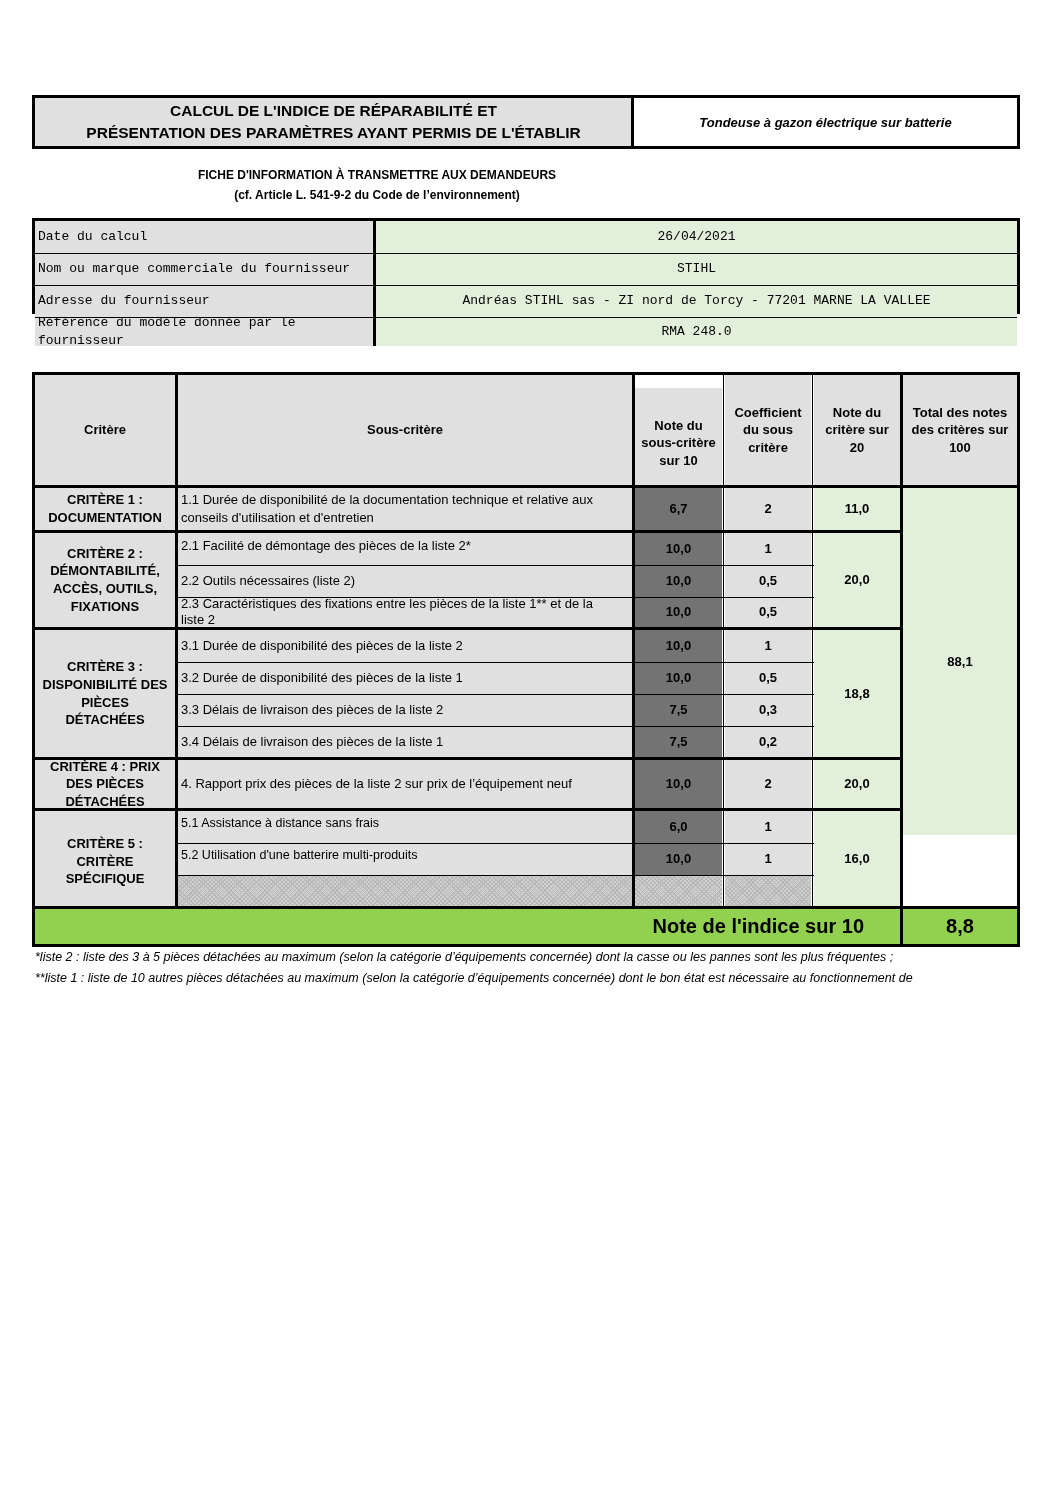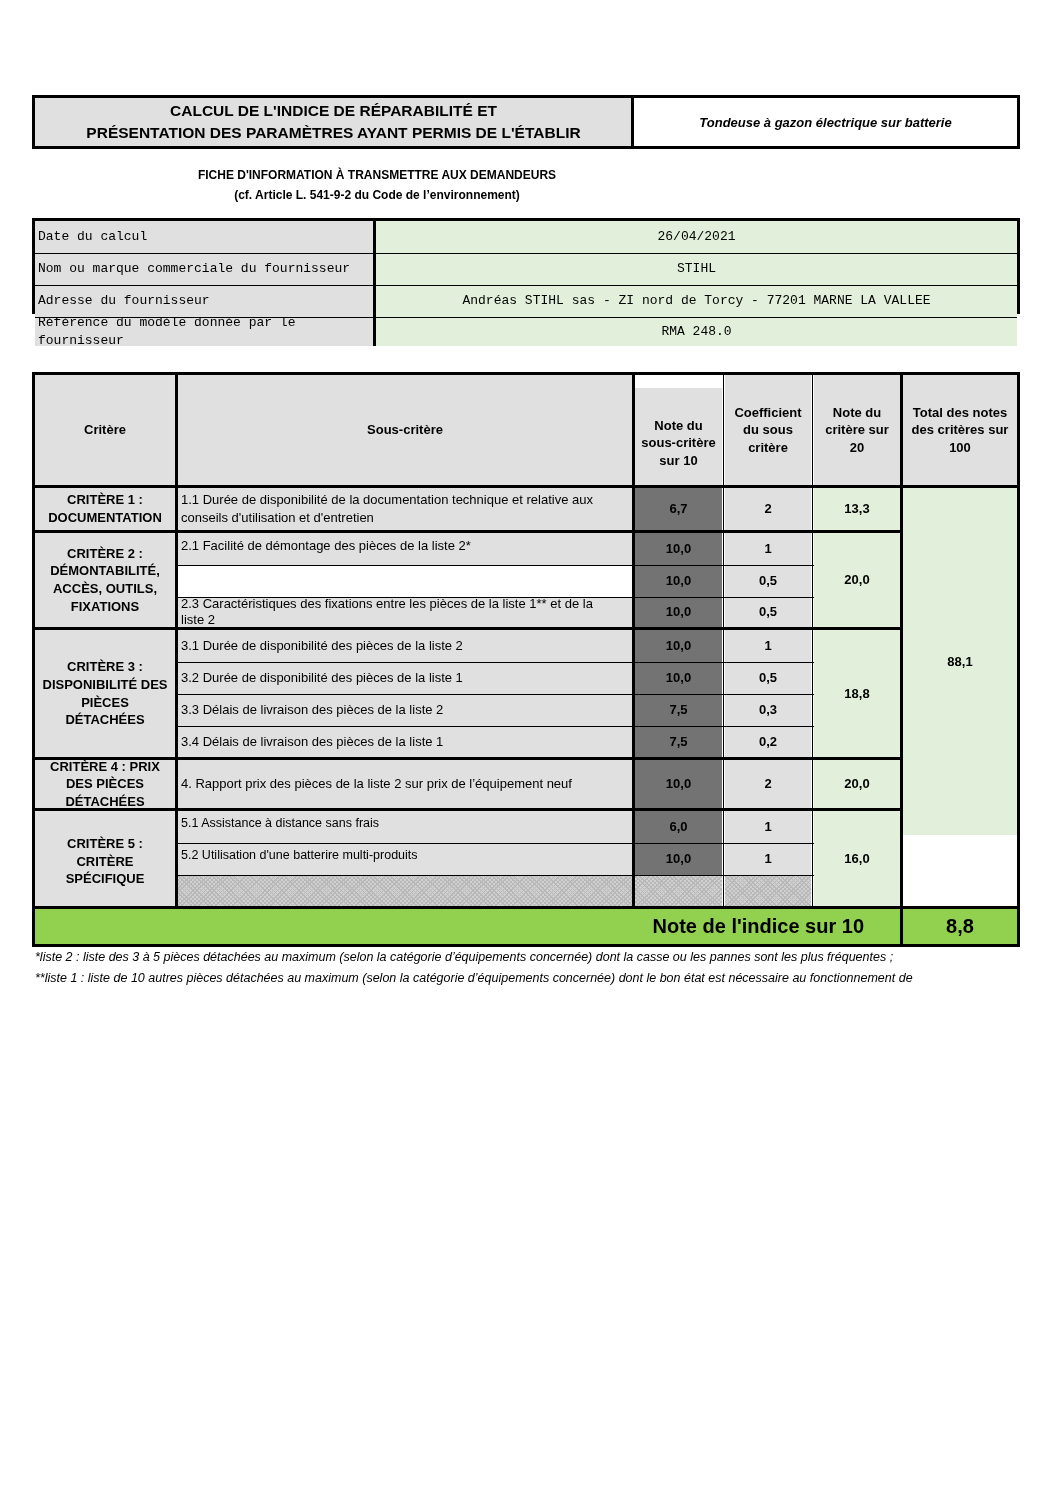--- a/index.html
+++ b/index.html
@@ -58,24 +58,25 @@
   <div class="cell gray bold" style="left:143px; top:0; width:454px; height:110px;">Sous-critère</div>
   <div class="cell gray bold" style="left:600px; top:3px; width:87px; height:110px; padding:0 2px;margin-top:10px;">Note du sous-critère sur 10</div>
   <div class="cell gray bold" style="left:690px; top:0; width:86px; height:110px; padding:0 6px;">Coefficient du sous critère</div>
   <div class="cell gray bold" style="left:779px; top:0; width:86px; height:110px; padding:0 10px;">Note du critère sur 20</div>
   <div class="cell gray bold" style="left:868px; top:0; width:114px; height:110px; padding:0 8px;">Total des notes des critères sur 100</div>
 
   <div class="cell gray bold" style="left:0; top:113px; width:140px; height:42px; padding:0 6px;">CRITÈRE 1 : DOCUMENTATION</div>
   <div class="cell left gray" style="left:143px; top:113px; width:454px; height:42px; padding-right:6px;">1.1 Durée de disponibilité de la documentation technique et relative aux conseils d'utilisation et d'entretien</div>
   <div class="cell white bold" style="left:600px; top:113px; width:87px; height:42px;">6,7</div>
   <div class="cell gray bold" style="left:690px; top:113px; width:86px; height:42px;">2</div>
-  <div class="cell green bold" style="left:779px; top:113px; width:86px; height:42px;">13,3</div>
+  <div class="cell green bold" style="left:779px; top:113px; width:86px; height:42px;">11,0</div>
 
   <div class="cell gray bold" style="left:0; top:158px; width:140px; height:94px; padding:0 14px;">CRITÈRE 2 : DÉMONTABILITÉ, ACCÈS, OUTILS, FIXATIONS</div>
   <div class="cell left gray" style="left:143px; top:158px; width:454px; height:32px; align-items:flex-start; padding-top:4px;">2.1 Facilité de démontage des pièces de la liste 2*</div>
+  <div class="cell left gray" style="left:143px; top:190px; width:454px; height:32px;">2.2 Outils nécessaires (liste 2)</div>
   <div class="cell left gray" style="left:143px; top:222px; width:454px; height:30px; line-height:16px; padding-right:14px;">2.3 Caractéristiques des fixations entre les pièces de la liste 1** et de la liste 2</div>
   <div class="cell white bold" style="left:600px; top:158px; width:87px; height:32px;">10,0</div>
   <div class="cell white bold" style="left:600px; top:190px; width:87px; height:32px;">10,0</div>
   <div class="cell white bold" style="left:600px; top:222px; width:87px; height:30px;">10,0</div>
   <div class="cell gray bold" style="left:690px; top:158px; width:86px; height:32px;">1</div>
   <div class="cell gray bold" style="left:690px; top:190px; width:86px; height:32px;">0,5</div>
   <div class="cell gray bold" style="left:690px; top:222px; width:86px; height:30px;">0,5</div>
   <div class="cell green bold" style="left:779px; top:158px; width:86px; height:94px;">20,0</div>
 
   <div class="cell gray bold" style="left:0; top:255px; width:140px; height:127px; padding:0 6px;">CRITÈRE 3 : DISPONIBILITÉ DES PIÈCES DÉTACHÉES</div>

